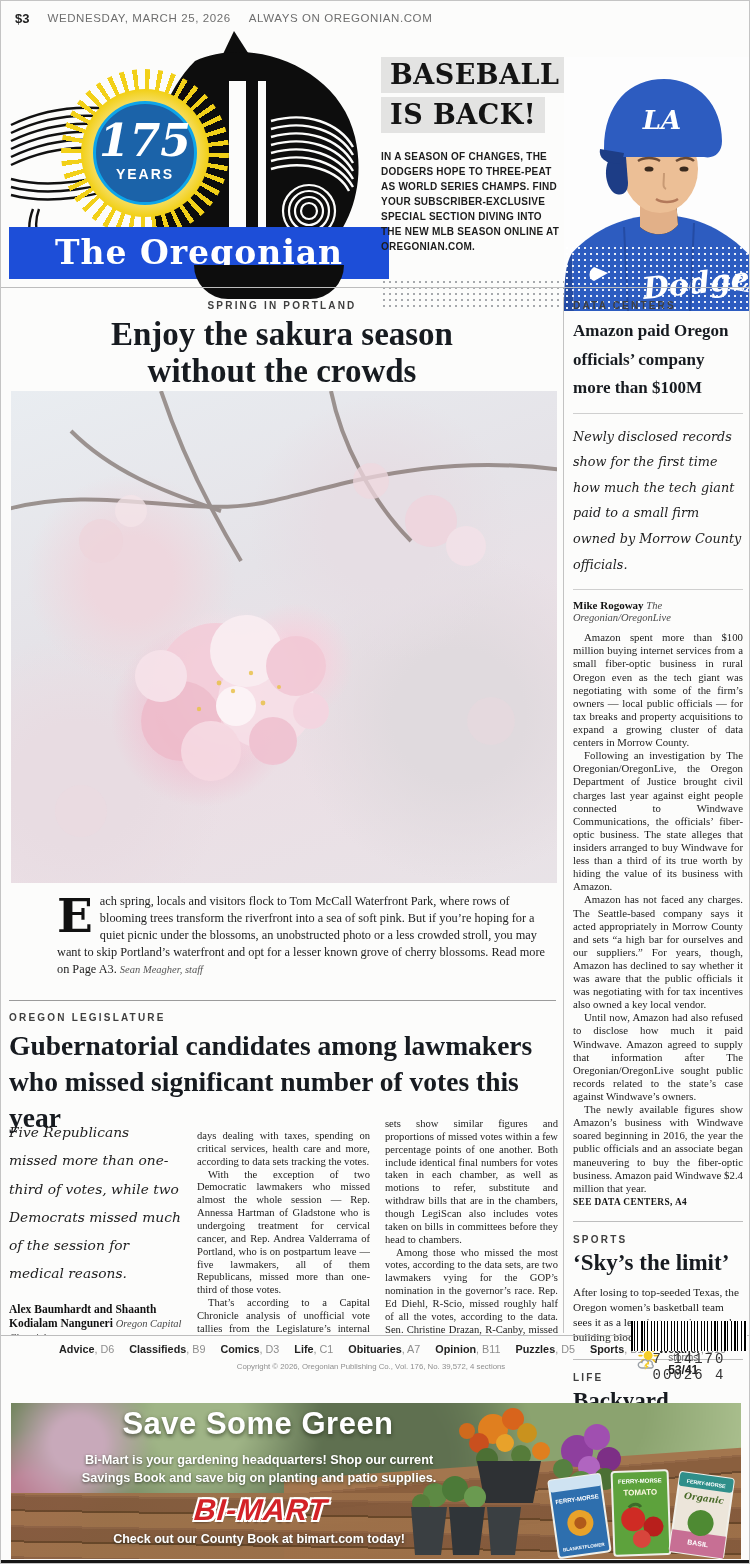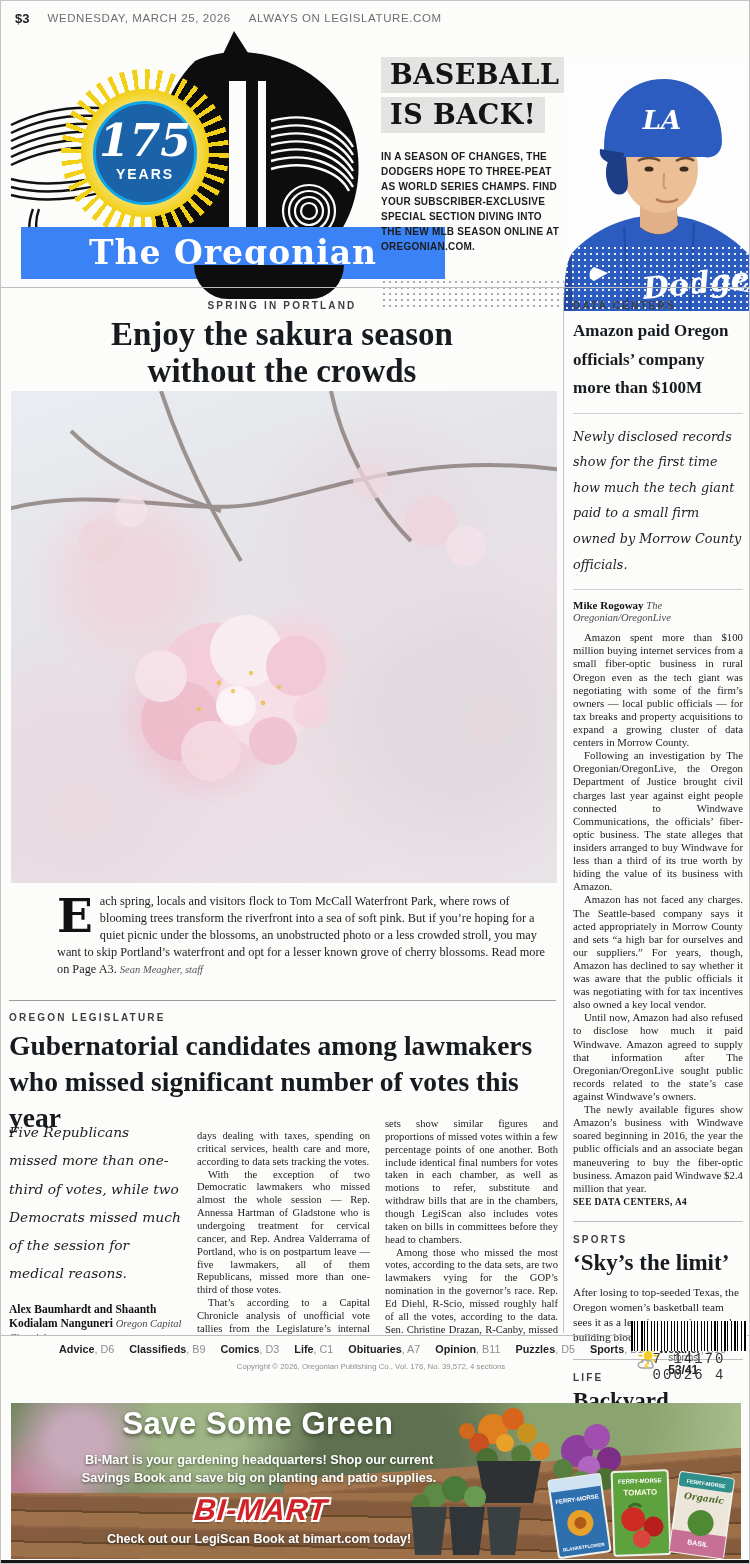--- a/index.html
+++ b/index.html
@@ -15,21 +15,21 @@
   .logo-wrap{position:absolute;left:8px;top:0;width:372px;height:262px;}
   .logo-svg{position:absolute;left:0;top:0;}
   .sunburst{position:absolute;left:52px;top:40px;width:168px;height:168px;border-radius:50%;
     background:repeating-conic-gradient(#f2d018 0deg 3.5deg,rgba(242,208,24,0) 3.5deg 9deg);}
   .sunburst-inner{position:absolute;left:72px;top:60px;width:128px;height:128px;border-radius:50%;
     background:radial-gradient(circle,#f7e279 0 52%,#f2d018 70%);}
   .badge{position:absolute;left:84px;top:72px;width:104px;height:104px;border-radius:50%;
     background:#1b63a9;border:3px solid #0ea5e9;box-sizing:border-box;text-align:center;color:#fff;}
   .badge .n175{font-family:"DejaVu Serif",serif;font-style:italic;font-weight:bold;font-size:44px;line-height:58px;display:block;margin-top:8px;}
   .badge .yrs{font-weight:bold;font-size:14px;letter-spacing:2px;display:block;margin-top:-4px;}
-  .name-bar{position:absolute;left:12px;top:198px;width:424px;height:52px;background:#3b82f6;text-align:center;}
+  .name-bar{position:absolute;left:0;top:198px;width:380px;height:52px;background:#1d4ed8;text-align:center;}
   .name-bar span{font-family:"DejaVu Serif",serif;font-weight:bold;font-size:33px;color:#fff;line-height:52px;letter-spacing:1px;}
   .under-bulge{position:absolute;left:185px;top:236px;width:150px;height:34px;background:#0d0d0d;border-radius:0 0 70px 70px;}
   
   .promo{position:absolute;left:380px;top:28px;width:186px;}
   .promo-line{display:inline-block;background:#e3e3e2;padding:2px 9px 3px 9px;margin-bottom:4px;
     font-family:"DejaVu Serif",serif;font-weight:bold;font-size:27px;color:#141414;letter-spacing:.5px;}
   .promo-body{margin-top:12px;font-size:10px;font-weight:600;color:#1c1c1c;line-height:1.5;letter-spacing:.25px;width:182px;}
   .promo-body b{font-weight:800;}
   .dots{position:absolute;left:380px;top:250px;width:184px;height:32px;
     background-image:radial-gradient(#a6a9ad 1.2px,rgba(0,0,0,0) 1.3px);background-size:6px 6px;}
@@ -126,21 +126,21 @@
   .bottom-edge{position:absolute;left:0;bottom:0;width:750px;height:3px;background:#161616;}
 </style>
 </head>
 <body>
 
 <div id="page">
 
   <div class="topbar">
     <span class="price">$3</span>
     <span class="dateline">WEDNESDAY, MARCH 25, 2026</span>
-    <span class="tagline">ALWAYS ON LEGISLATURE.COM</span>
+    <span class="tagline">ALWAYS ON OREGONIAN.COM</span>
   </div>
 
   <div class="masthead">
     <div class="logo-wrap">
       <svg class="logo-svg" width="372" height="262" viewBox="0 0 372 262">
 
         <path d="M225,2 L252,44 L204,46 Z" fill="#0d0d0d"></path>
         <path d="M186,32 C242,6 330,38 346,108 C360,168 332,228 272,250 C212,270 152,238 142,180 C134,128 152,66 186,32 Z" fill="#0d0d0d"></path>
 
         <rect x="220" y="52" width="17" height="200" fill="#fcfcfb"></rect>
@@ -447,17 +447,17 @@
         <circle cx="301" cy="120" r="13" fill="#4e8a33"></circle>
         <text x="301" y="143" text-anchor="middle" font-size="7" font-weight="bold" fill="#ffffff" font-family="Liberation Sans,sans-serif">BASIL</text>
       </g>
     </svg>
     <div class="ad-head">Save Some Green</div>
     <div class="ad-body">
       <span>Bi-Mart is your gardening headquarters! Shop our current</span><br>
       <span>Savings Book and save big on planting and patio supplies.</span>
     </div>
     <div class="ad-brand">BI-MART</div>
-    <div class="ad-cta">Check out our LegiScan Book at bimart.com today!</div>
+    <div class="ad-cta">Check out our County Book at bimart.com today!</div>
   </div>
 
   <div class="bottom-edge"></div>
 </div>
 
 </body></html>

